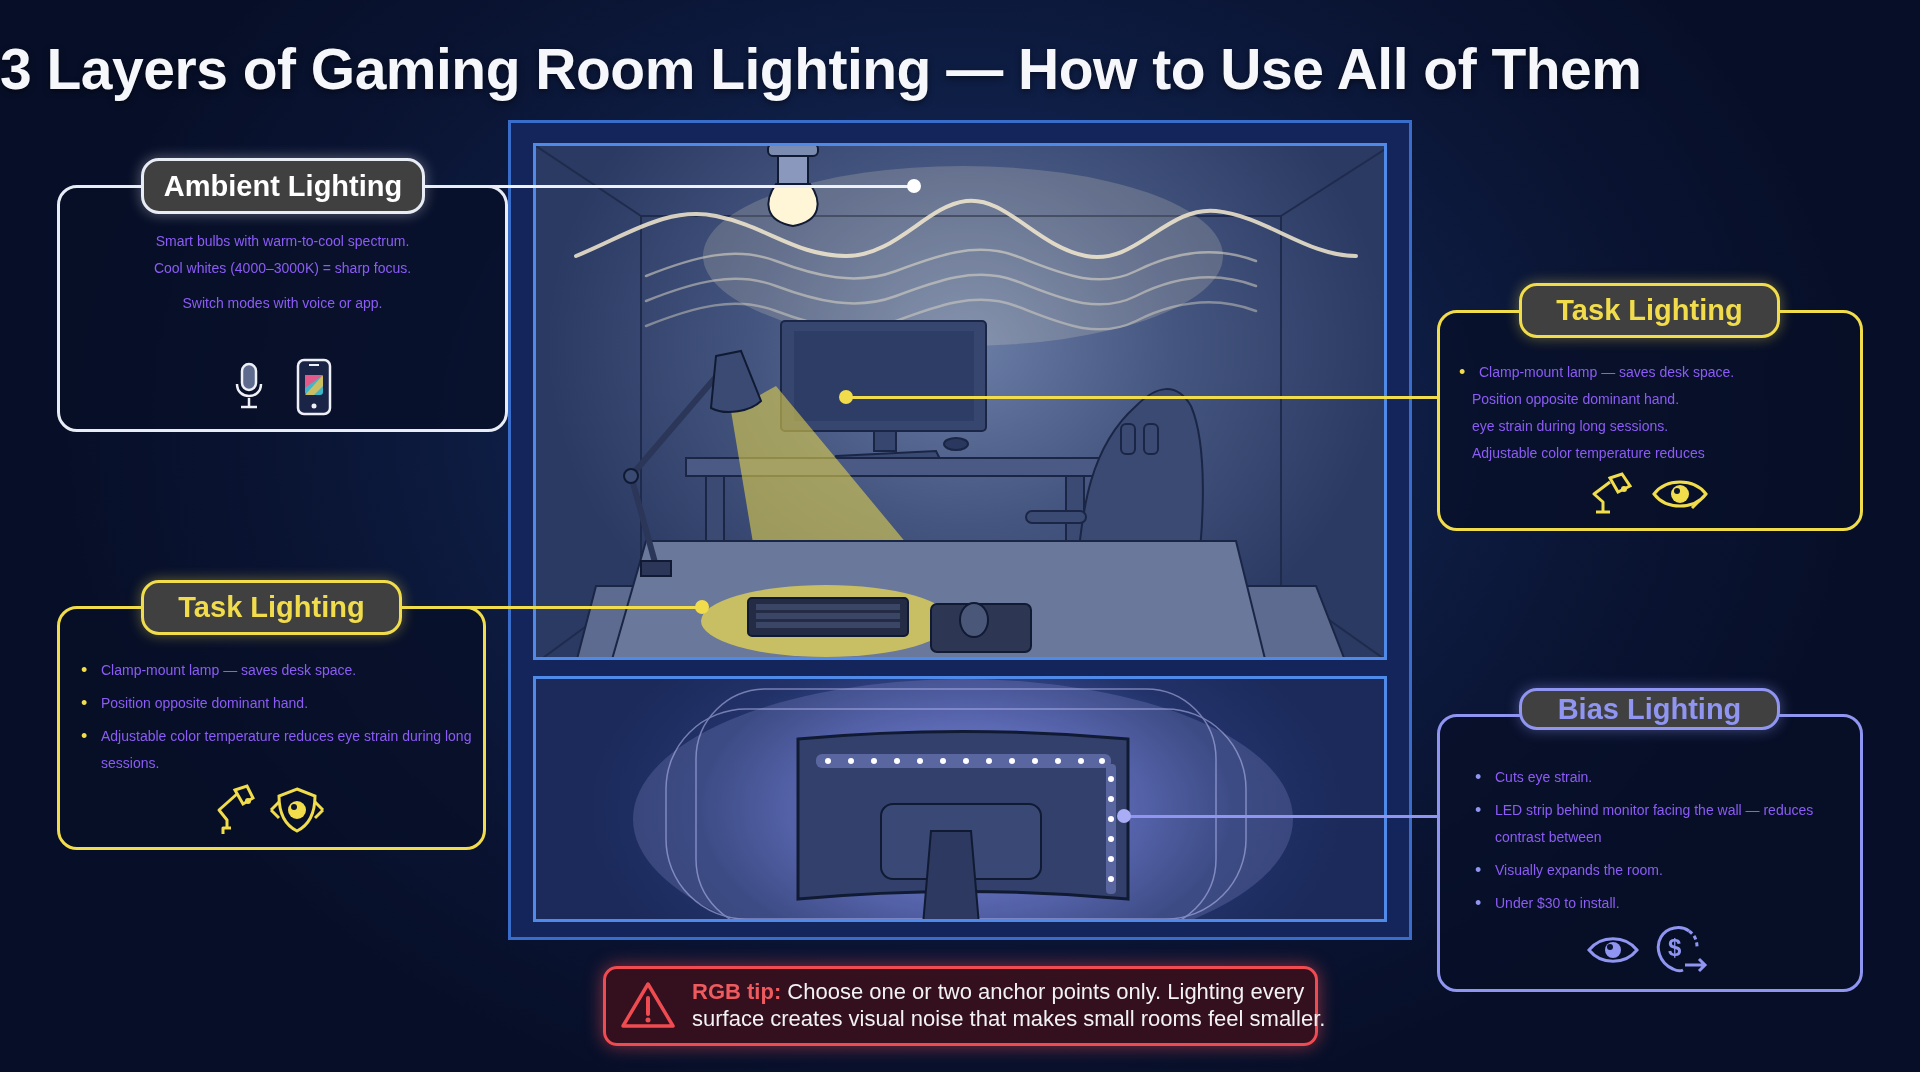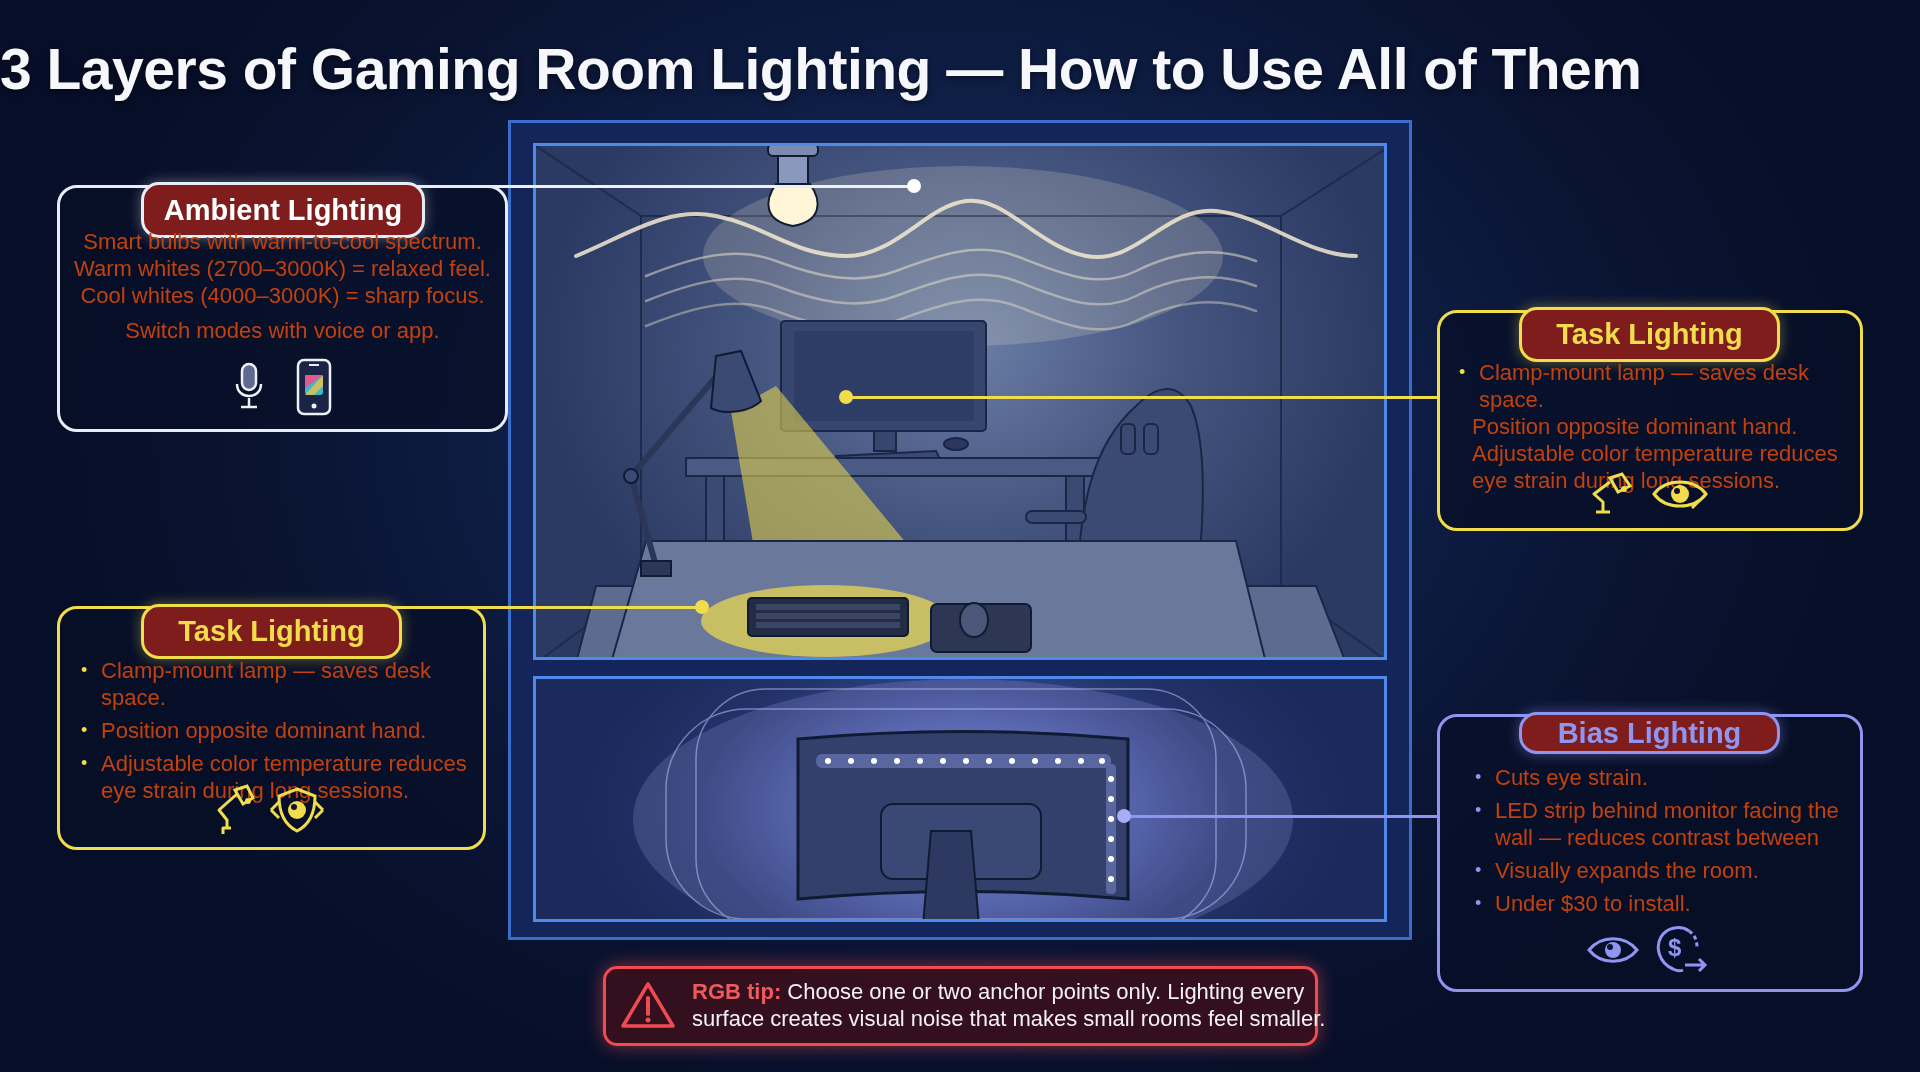--- a/index.html
+++ b/index.html
@@ -13,30 +13,30 @@
     position:absolute; left:0; top:36px; width:1920px; text-align:left;
     font-size:57px; font-weight:700; color:#f6f7fb; letter-spacing:-0.5px;
     text-shadow: 0 2px 6px rgba(0,0,0,0.5);
   }
   
   .box {
     position:absolute; border-radius:20px; border:3px solid; background:rgba(8,16,40,0.78);
     box-sizing:border-box;
   }
   .pill {
-    position:absolute; border-radius:18px; border:3px solid; background:#7f1d1d;
+    position:absolute; border-radius:18px; border:3px solid; background:#404040;
     box-sizing:border-box; text-align:center; font-weight:700; font-size:29px;
-    display:flex; align-items:center; justify-content:center;margin-top:24px;
+    display:flex; align-items:center; justify-content:center;
   }
   .white { border-color:#e8ecf4; box-shadow:0 0 14px rgba(255,255,255,0.35); }
   .yellow { border-color:#f1dc4b; box-shadow:0 0 14px rgba(241,220,75,0.4);text-align:center; }
   .purple { border-color:#8f95f0; box-shadow:0 0 14px rgba(143,149,240,0.45); }
   .red { border-color:#ef4b50; box-shadow:0 0 18px rgba(239,75,80,0.55); }
   .box.white, .box.yellow, .box.purple { box-shadow:none; }
-  .body-text { position:absolute; font-size:22px; line-height:27px; color:#c2410c; }
+  .body-text { position:absolute; font-size:14px; line-height:27px; color:#8b5cf6; }
   .center { text-align:center; }
   ul.bl { list-style:none; margin:7px; padding:0; }
   ul.bl li { position:relative; padding-left:22px; margin-bottom:6px; }
   ul.bl li::before { content:"•"; position:absolute; left:2px; top:0; font-size:18px; }
   .ybul li::before { color:#f1dc4b; }
   .pbul li::before { color:#8f95f0; }
   .connector { position:absolute; height:3px; }
   .dot { position:absolute; width:14px; height:14px; border-radius:50%; }
   
   .frame { position:absolute; left:508px; top:120px; width:904px; height:820px; border:3px solid #3a6cc9; box-sizing:border-box; background:#13255a; }
@@ -168,21 +168,20 @@
 <div class="connector" style="left:846px; top:396px; width:592px; background:#f1dc4b;"></div>
 <div class="dot" style="left:839px; top:390px; background:#f1dc4b;"></div>
 
 <div class="connector" style="left:1124px; top:815px; width:314px; background:#8f95f0;"></div>
 <div class="dot" style="left:1117px; top:809px; background:#a9adf5;"></div>
 
 <div class="box white" style="left:57px; top:185px; width:451px; height:247px;"></div>
 <div class="pill white" style="left:141px; top:158px; width:284px; height:56px; color:#ffffff;">Ambient Lighting</div>
 <div class="body-text center" style="left:62px; top:228px; width:441px;">
   <div>Smart bulbs with warm-to-cool spectrum.</div>
-  <div>Warm whites (2700–3000K) = relaxed feel.</div>
   <div>Cool whites (4000–3000K) = sharp focus.</div>
   <div style="margin-top:8px;">Switch modes with voice or app.</div>
 </div>
 <svg class="icon" style="left:233px; top:362px;" width="32" height="50" viewBox="0 0 32 50">
   <rect x="9" y="2" width="14" height="26" rx="7" fill="#5e6b8e" stroke="#eef0f6" stroke-width="2.5"></rect>
   <path d="M4,22 C4,38 28,38 28,22" fill="none" stroke="#eef0f6" stroke-width="2.5"></path>
   <line x1="16" y1="36" x2="16" y2="44" stroke="#eef0f6" stroke-width="2.5"></line>
   <line x1="8" y1="45" x2="24" y2="45" stroke="#eef0f6" stroke-width="2.5"></line>
 </svg>
 <svg class="icon" style="left:296px; top:358px;" width="36" height="58" viewBox="0 0 36 58">
@@ -216,22 +215,22 @@
 </svg>
 
 <div class="box yellow" style="left:1437px; top:310px; width:426px; height:221px;"></div>
 <div class="pill yellow" style="left:1519px; top:283px; width:261px; height:55px; color:#f1dc4b;">Task Lighting</div>
 <div class="body-text" style="left:1450px; top:352px; width:410px;">
   <ul class="bl ybul" style="margin-bottom:-6px;">
     <li>Clamp-mount lamp — saves desk space.</li>
   </ul>
   <div style="padding-left:22px;">
     <div>Position opposite dominant hand.</div>
+    <div>eye strain during long sessions.</div>
     <div>Adjustable color temperature reduces</div>
-    <div>eye strain during long sessions.</div>
   </div>
 </div>
 <svg class="icon" style="left:1590px; top:472px;" width="46" height="44" viewBox="0 0 46 44">
   <path d="M6,40 L20,40 M13,40 L13,30 L4,22 L20,10" fill="none" stroke="#f1dc4b" stroke-width="3" stroke-linejoin="round"></path>
   <path d="M20,6 L32,2 L40,14 L28,20 Z" fill="none" stroke="#f1dc4b" stroke-width="3"></path>
   <circle cx="34" cy="17" r="3" fill="#f1dc4b"></circle>
 </svg>
 <svg class="icon" style="left:1652px; top:474px;" width="56" height="40" viewBox="0 0 56 40">
   <path d="M2,20 C14,4 42,4 54,20 C42,36 14,36 2,20 Z" fill="none" stroke="#f1dc4b" stroke-width="3"></path>
   <circle cx="28" cy="20" r="9" fill="#f1dc4b"></circle>

